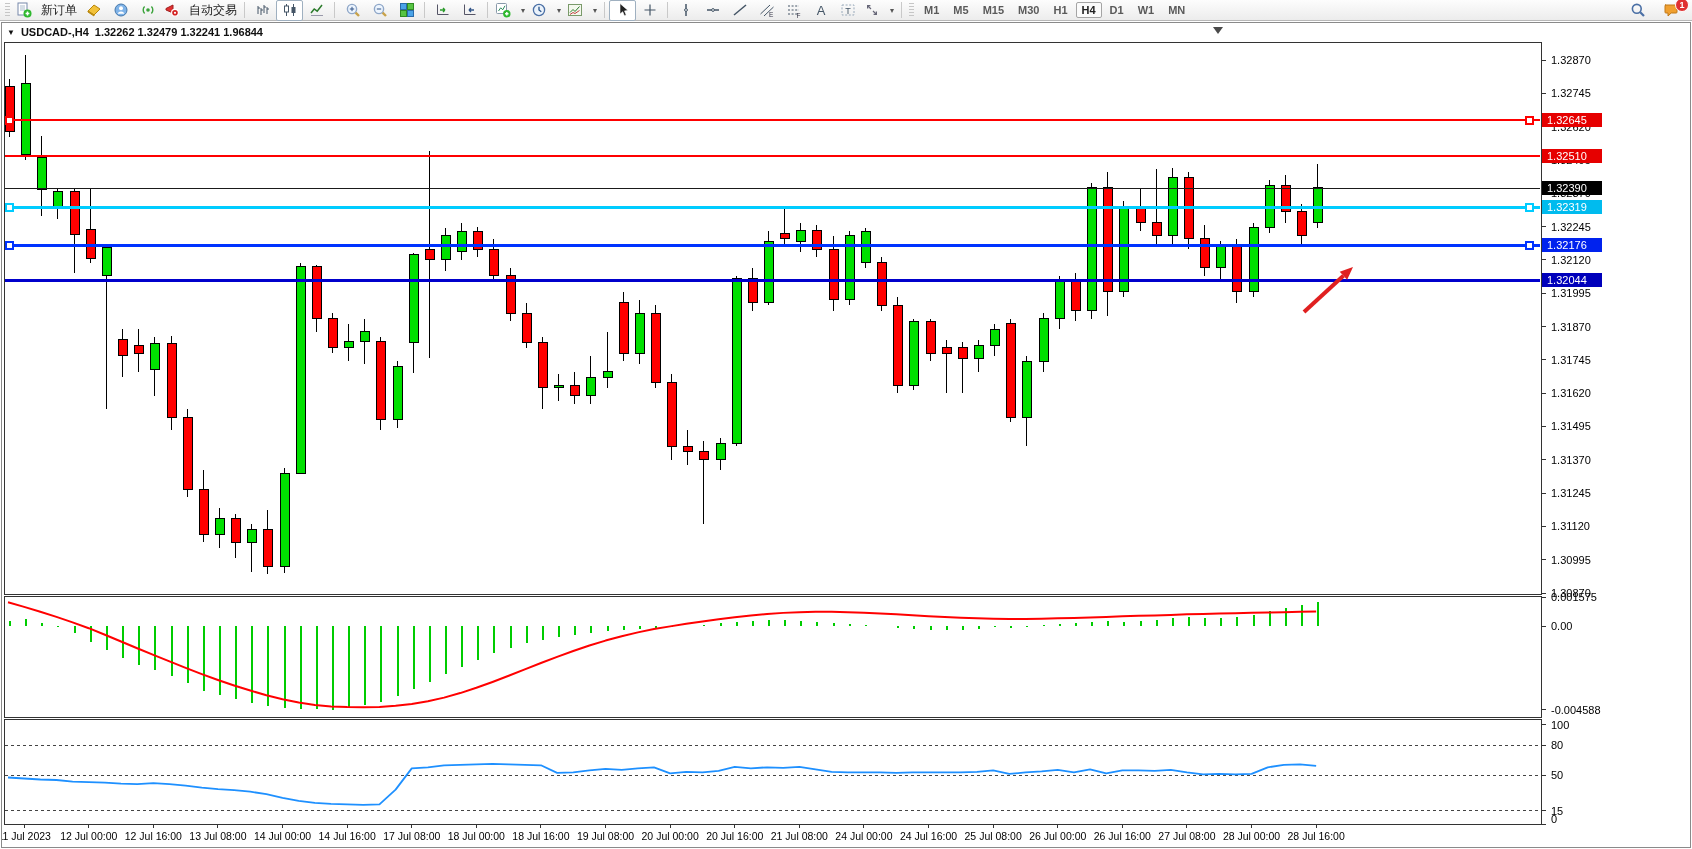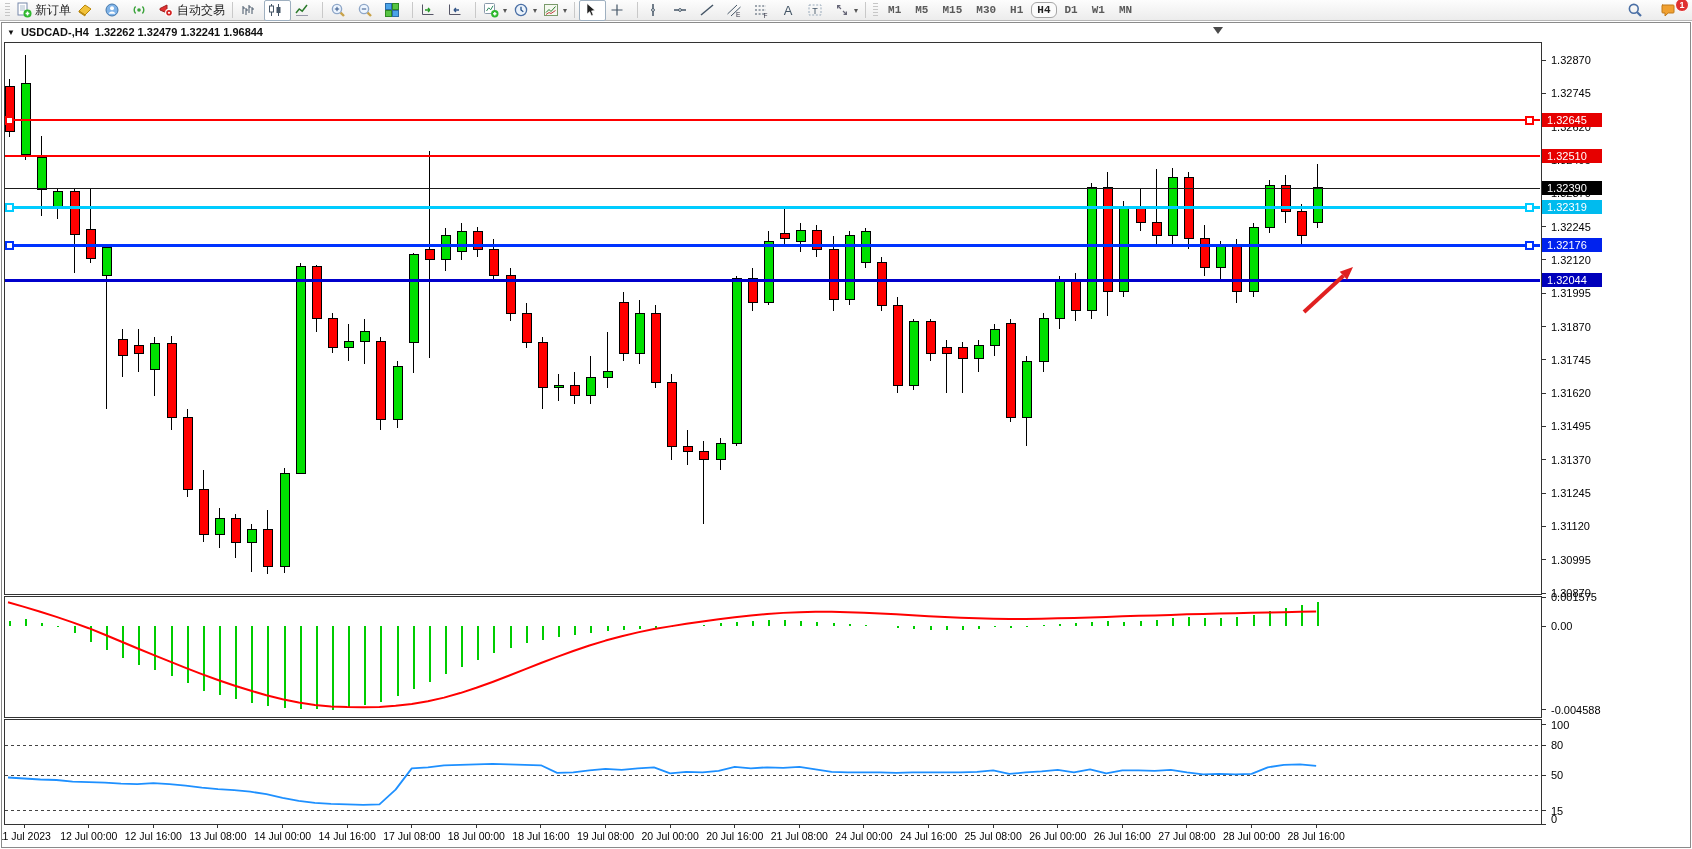--- a/index.html
+++ b/index.html
@@ -1,26 +1,26 @@
 <!DOCTYPE html>
 <html><head>
 <meta charset="utf-8">
 <style>
   html,body{margin:0;padding:0;background:#d8d8d8;}
   #app{position:relative;width:1692px;height:849px;background:#fff;font-family:"Liberation Sans",sans-serif;overflow:hidden;}
   
   #toolbar{position:absolute;left:0;top:0;width:1692px;height:21px;background:linear-gradient(#fdfdfd,#ececec);border-bottom:1px solid #b8b8b8;display:flex;align-items:center;padding:0 2px;box-sizing:border-box;}
   .grip{width:5px;height:14px;margin:0 3px;background:repeating-linear-gradient(to bottom,#c6c6c6 0 1px,transparent 1px 3px);}
   .tb-sep{width:1px;height:16px;background:#c9c9c9;margin:0 4px;}
-  .tb-btn{height:19px;min-width:21px;display:flex;align-items:center;gap:3px;padding:0 2px;border:1px solid transparent;border-radius:2px;cursor:default;position:relative;}
+  .tb-btn{height:19px;min-width:21px;display:flex;align-items:center;justify-content:center;gap:9px;padding:0 2px;border:1px solid transparent;border-radius:2px;cursor:default;position:relative;}
   .tb-btn.active{background:#fff;border-color:#9fb0c0;}
   .tb-label{font-size:12px;color:#222;white-space:nowrap;}
   .caret{font-size:8px;color:#555;margin-left:1px;}
-  .tf-btn{font-size:11px;font-weight:700;color:#5a5a5a;padding:1px 5px;margin:0 1px;border:1px solid transparent;border-radius:2px;font-family:Liberation Mono, monospace;}
-  .tf-btn.active{background:#fbfbfb;border-color:#a5a5a5;color:#222;border-radius:6px;}
+  .tf-btn{font-size:11px;font-weight:700;color:#5a5a5a;padding:1px 5px;margin:0 1px;border:1px solid transparent;border-radius:2px;}
+  .tf-btn.active{background:#fbfbfb;border-color:#a5a5a5;color:#222;}
   .tb-right{margin-left:auto;display:flex;align-items:center;gap:6px;padding-right:6px;}
   .badge{position:absolute;top:-3px;right:-6px;background:#e03030;color:#fff;border:1px solid #fff;border-radius:50%;width:12px;height:12px;font-size:9px;line-height:12px;text-align:center;font-weight:700;}
   
   #chart-window{position:absolute;left:1px;top:22px;width:1690px;height:826px;border:1px solid #8a8a8a;background:#fff;box-sizing:border-box;}
   #title-row{position:absolute;left:5px;top:3px;font-size:11px;font-weight:700;color:#111;display:flex;gap:6px;align-items:center;}
   #title-dd{font-size:8px;color:#111;}
   #svg-layer{position:absolute;left:0;top:0;}
   .ind-label{position:absolute;font-size:11px;color:#111;display:flex;gap:5px;}
   #shift-marker{position:absolute;left:1211px;top:4px;width:0;height:0;border-left:5px solid transparent;border-right:5px solid transparent;border-top:7px solid #4a4a4a;}
   svg text{font-family:"Liberation Sans",sans-serif;}

